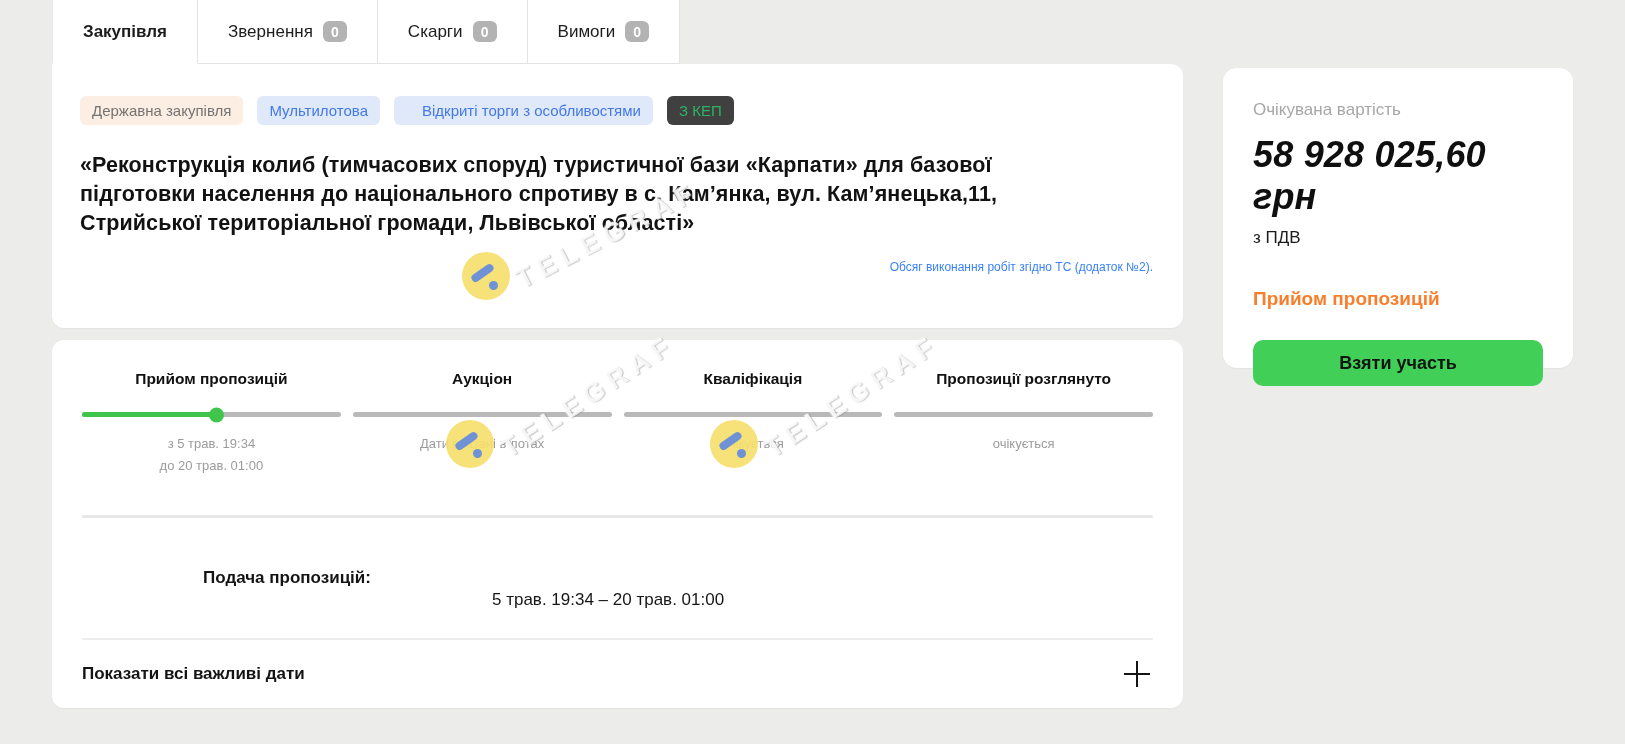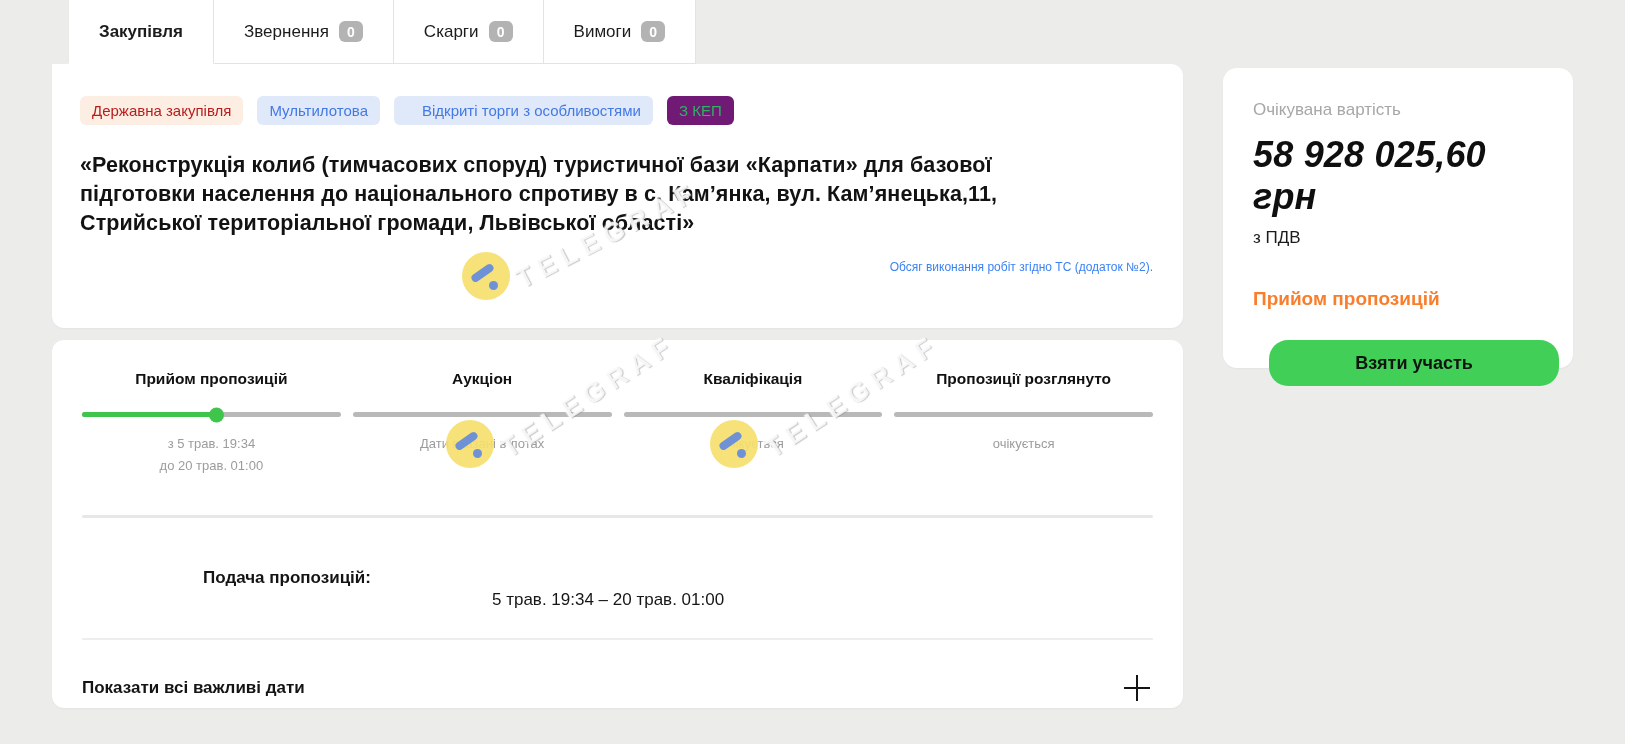--- a/index.html
+++ b/index.html
@@ -6,21 +6,21 @@
   html,body { width:1625px; height:744px; }
   body {
     font-family: "Liberation Sans", "DejaVu Sans", sans-serif;
     background: #ececeb;
     color: #141414;
     overflow: hidden;
   }
   .stage-wrap { position: relative; width: 1625px; height: 744px; }
 
   
-  .tabs-row { position:absolute; left:68px; top:0; display:flex; height:64px; z-index:2; }
+  .tabs-row { position:absolute; left:52px; top:0; display:flex; height:64px; z-index:2; }
   .tab {
     background:#fff; display:flex; align-items:center; gap:10px;
     padding:0 30px; font-size:17px; color:#1c1c1c; cursor:pointer;
     border-right:1px solid #e3e3e3; border-bottom:1px solid #e3e3e3;
   }
   .tab:first-child { border-left:1px solid #e9e9e9; }
   .tab.active { font-weight:bold; border-bottom:1px solid #fff; }
   .tab-count {
     background:#b3b3b3; color:#fff; font-size:14px; font-weight:bold;
     min-width:24px; height:21px; border-radius:6px;
@@ -59,32 +59,32 @@
   }
   .stage-dates { margin-top:16px; font-size:13px; line-height:22px; color:#9c9c9c; }
 
   .divider { height:3px; background:#e7e7e7; border-radius:2px; margin:0; }
   .divider.thin { height:2px; background:#ededed; }
 
   .submission-row { display:flex; align-items:center; padding:28px 0 28px 0;text-align:center; }
   .submission-label { font-size:17px; font-weight:bold; width:410px; }
   .submission-value { font-size:17px; color:#161616;margin-top:44px; }
 
-  .footer-row { display:flex; align-items:center; justify-content:space-between; padding:32px 0; }
+  .footer-row { display:flex; align-items:center; justify-content:space-between; padding:18px 0; }
   .footer-label { font-size:17px; font-weight:bold; }
   .plus-btn { width:32px; height:32px; display:flex; align-items:center; justify-content:center; cursor:pointer; background:none; border:none; }
 
   
   .side-label { font-size:17px; color:#a7a7a7; }
   .side-amount { margin-top:14px; font-size:36px; font-weight:bold; color:#0f0f0f; letter-spacing:0.2px;font-style:italic; }
   .side-vat { margin-top:10px; font-size:17px; color:#1c1c1c; }
   .side-status { margin-top:40px; font-size:19px; font-weight:bold; }
   .side-button {
-    margin-top:30px; width:100%; height:46px; border:none; border-radius:19px;
-    font-family:inherit; font-size:18px; font-weight:bold; color:#0e1410; cursor:pointer;margin-left:16px;
+    margin-top:30px; width:100%; height:46px; border:none; border-radius:10px;
+    font-family:inherit; font-size:18px; font-weight:bold; color:#0e1410; cursor:pointer;
   }
 
   
   .wm { position:absolute; pointer-events:none; z-index:5; }
   .wm-logo { position:relative; width:48px; height:48px; border-radius:50%; background:rgba(246,222,110,0.92); }
   .wm-logo .bar {
     position:absolute; left:8px; top:17px; width:25px; height:8px; border-radius:4px;
     background:rgba(103,141,219,0.95); transform:rotate(-35deg);
   }
   .wm-logo .dot {
@@ -116,24 +116,24 @@
       <span class="tab-count">0</span>
     </div>
     <div class="tab">
       <span>Вимоги</span>
       <span class="tab-count">0</span>
     </div>
   </div>
 
   <div class="card card-top">
     <div class="badges">
-      <span class="badge" style="color: #b91c1c; background: rgb(253, 238, 227);">Державна закупівля</span>
+      <span class="badge" style="color: #737373; background: rgb(253, 238, 227);">Державна закупівля</span>
       <span class="badge" style="color: rgb(67, 121, 228); background: rgb(224, 233, 250);">Мультилотова</span>
       <span class="badge" style="color: rgb(67, 121, 228); background: rgb(224, 233, 250); padding-left: 28px;">Відкриті торги з особливостями</span>
-      <span class="badge" style="color: rgb(45, 180, 99); background: #701a75;">З КЕП</span>
+      <span class="badge" style="color: rgb(45, 180, 99); background: #404040;">З КЕП</span>
     </div>
     <h1 class="tender-title">«Реконструкція колиб (тимчасових споруд) туристичної бази «Карпати» для базової підготовки населення до національного спротиву в с. Кам’янка, вул. Кам’янецька,11, Стрийської територіальної громади, Львівської області»</h1>
     <p class="tender-desc">Обсяг виконання робіт згідно ТС (додаток №2).</p>
   </div>
 
   <div class="card card-timeline">
     <div class="stages">
       <div class="stage">
         <div class="stage-label">Прийом пропозицій</div>
         <div class="stage-bar">

